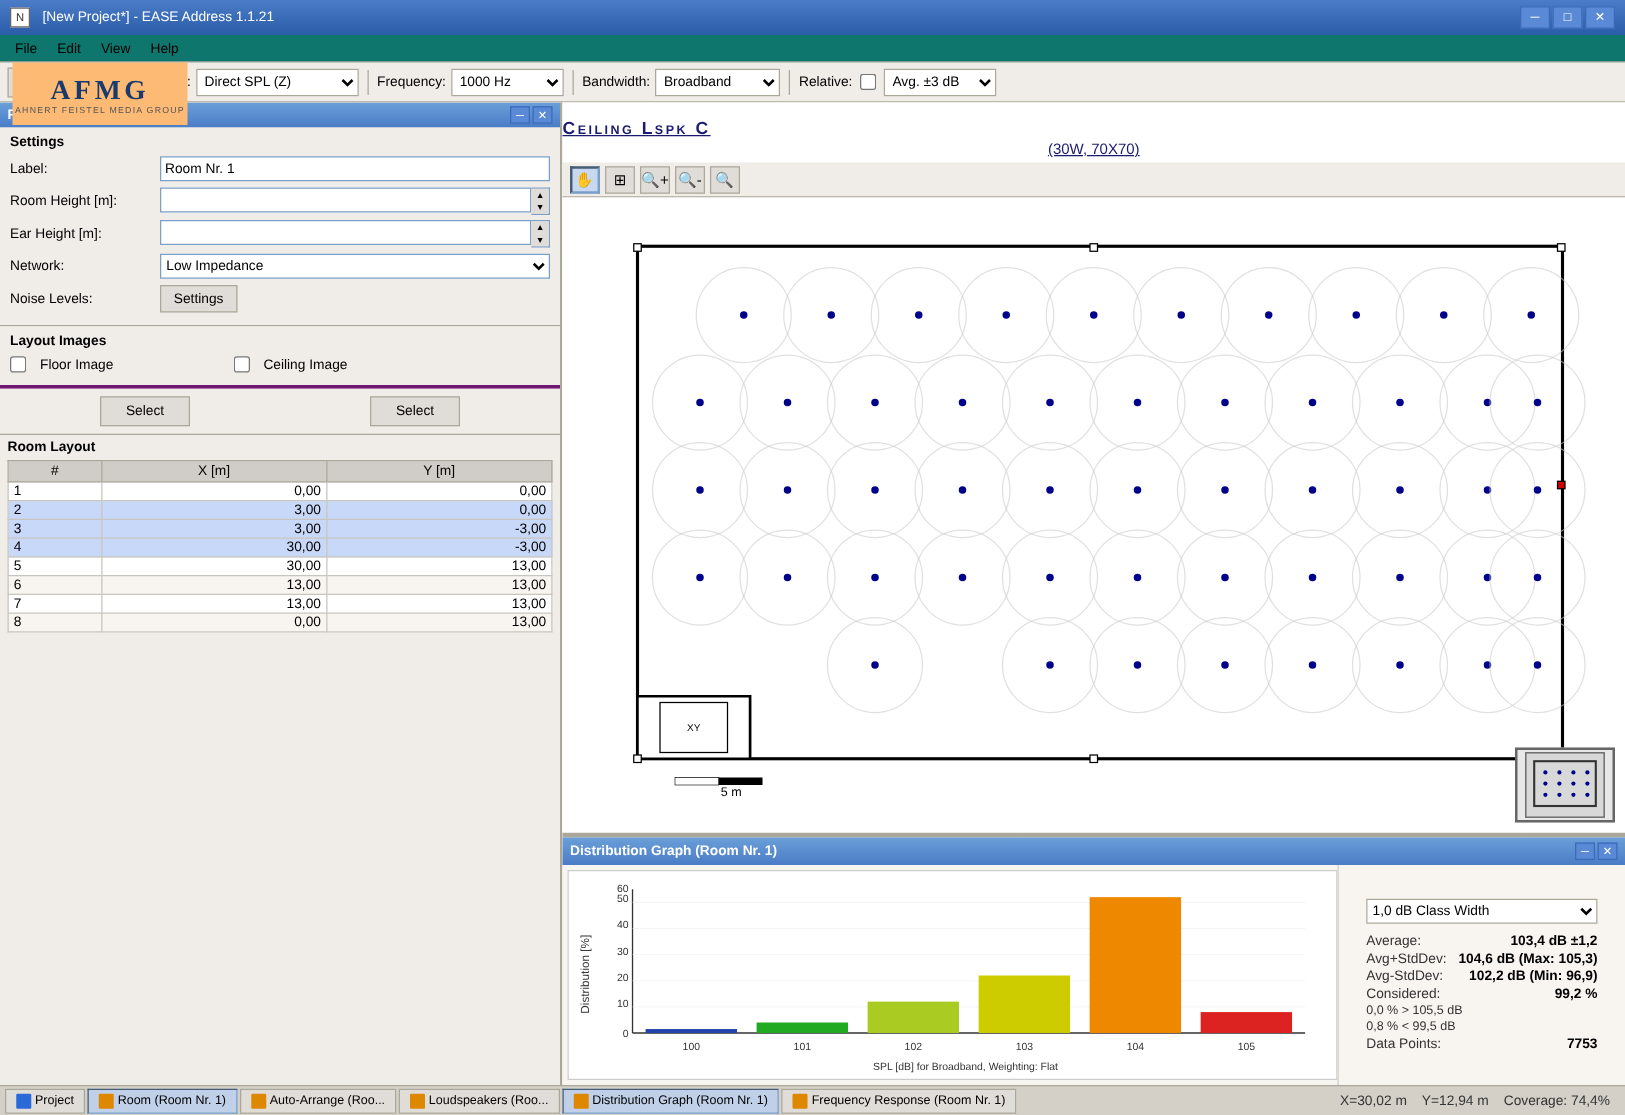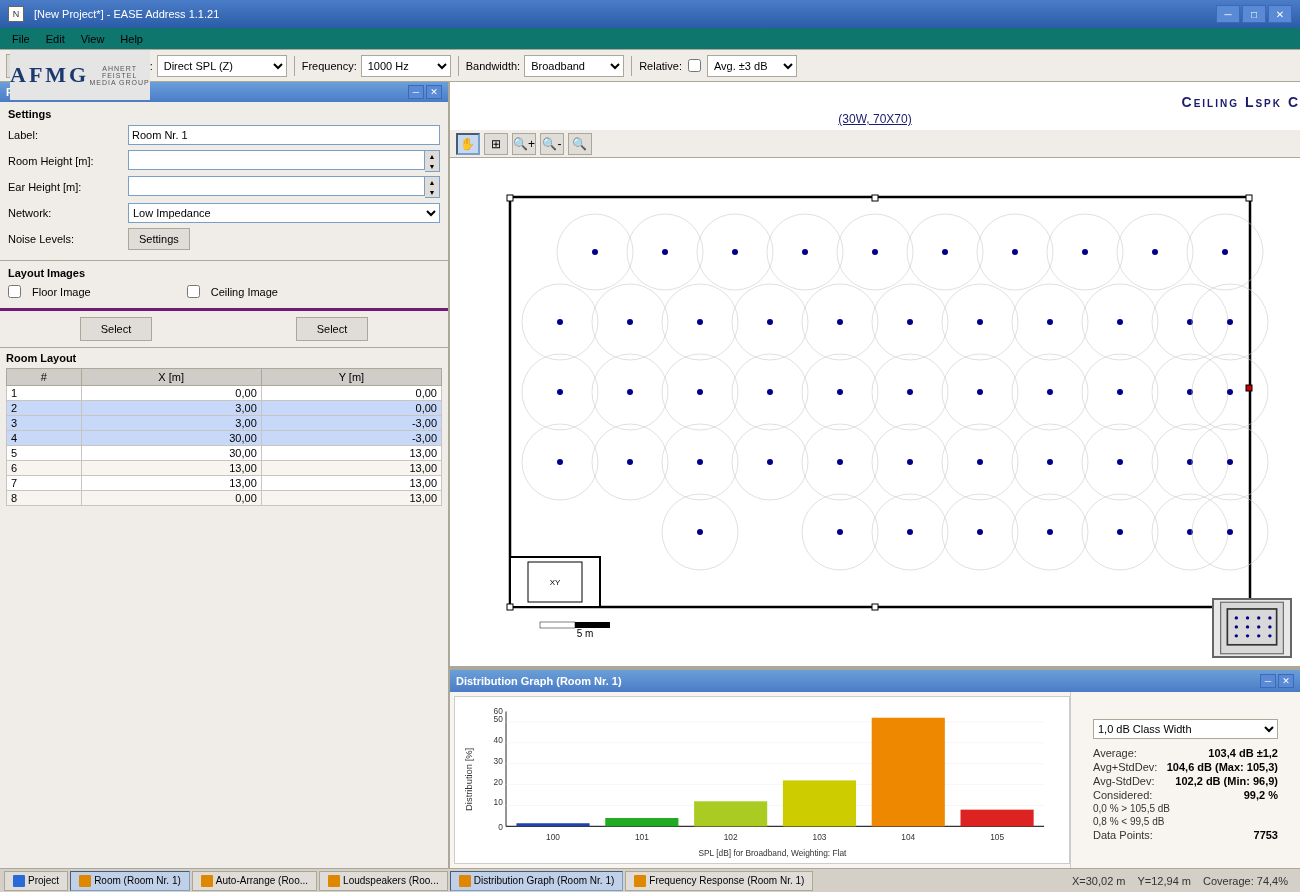--- a/index.html
+++ b/index.html
@@ -94,21 +94,21 @@
     .stat-value { color: #000; font-weight: bold; }
 
     
     #taskbar { height: 24px; background: #d4d0c8; border-top: 1px solid #aca899; display: flex; align-items: center; padding: 0 4px; gap: 2px; }
     .taskbar-btn { height: 20px; padding: 0 8px; background: #e0ddd8; border: 1px solid #aca899; cursor: pointer; font-size: 10px; display: flex; align-items: center; gap: 3px; white-space: nowrap; }
     .taskbar-btn.active { background: #c0d0e8; border: 1px inset #7a9fc8; }
     .taskbar-icon { width: 12px; height: 12px; background: #4a7cc7; border-radius: 1px; display: inline-block; }
     .taskbar-status { margin-left: auto; display: flex; gap: 12px; font-size: 11px; color: #333; padding-right: 8px; }
 
     
-    .speaker-title { text-align: right; font-size: 14px; font-variant: small-caps; letter-spacing: 2px; color: #1a1a6e; font-weight: bold; padding: 8px 0 2px 0; }
+    .speaker-title { text-align: left; font-size: 14px; font-variant: small-caps; letter-spacing: 2px; color: #1a1a6e; font-weight: bold; padding: 8px 0 2px 0; text-decoration: underline; }
     .speaker-subtitle { text-align: center; font-size: 12px; color: #1a1a6e; margin-bottom: 4px; text-decoration: underline; }
 
     
     .mini-map { position: absolute; bottom: 8px; right: 8px; width: 80px; height: 60px; border: 2px solid #666; background: #e8e8e8; display: flex; align-items: center; justify-content: center; }
   </style>
 </head>
 <body>
 
 <div id="title-bar">
   <div style="display:flex; align-items:center; gap:4px;">
@@ -618,16 +618,16 @@
     <span>Frequency Response (Room Nr. 1)</span>
   </button>
 
   <div class="taskbar-status">
     <span>X=30,02 m</span>
     <span>Y=12,94 m</span>
     <span>Coverage: 74,4%</span>
   </div>
 </div>
 
-<div style="position:absolute; top:50px; left:10px; width:140px; height:50px; display:flex; flex-direction:row; align-items:center; justify-content:center; background:#e5e5e5;">
+<div style="position:absolute; top:50px; left:10px; width:140px; height:50px; display:flex; flex-direction:column; align-items:center; justify-content:center; background:#fdba74;">
   <div style="font-size:22px; font-weight:bold; color:#1a3a6e; letter-spacing:3px; font-family: serif;">AFMG</div>
   <div style="font-size:7px; color:#555; letter-spacing:1px; text-align:center;">AHNERT FEISTEL MEDIA GROUP</div>
 </div>
 
 </body></html>

